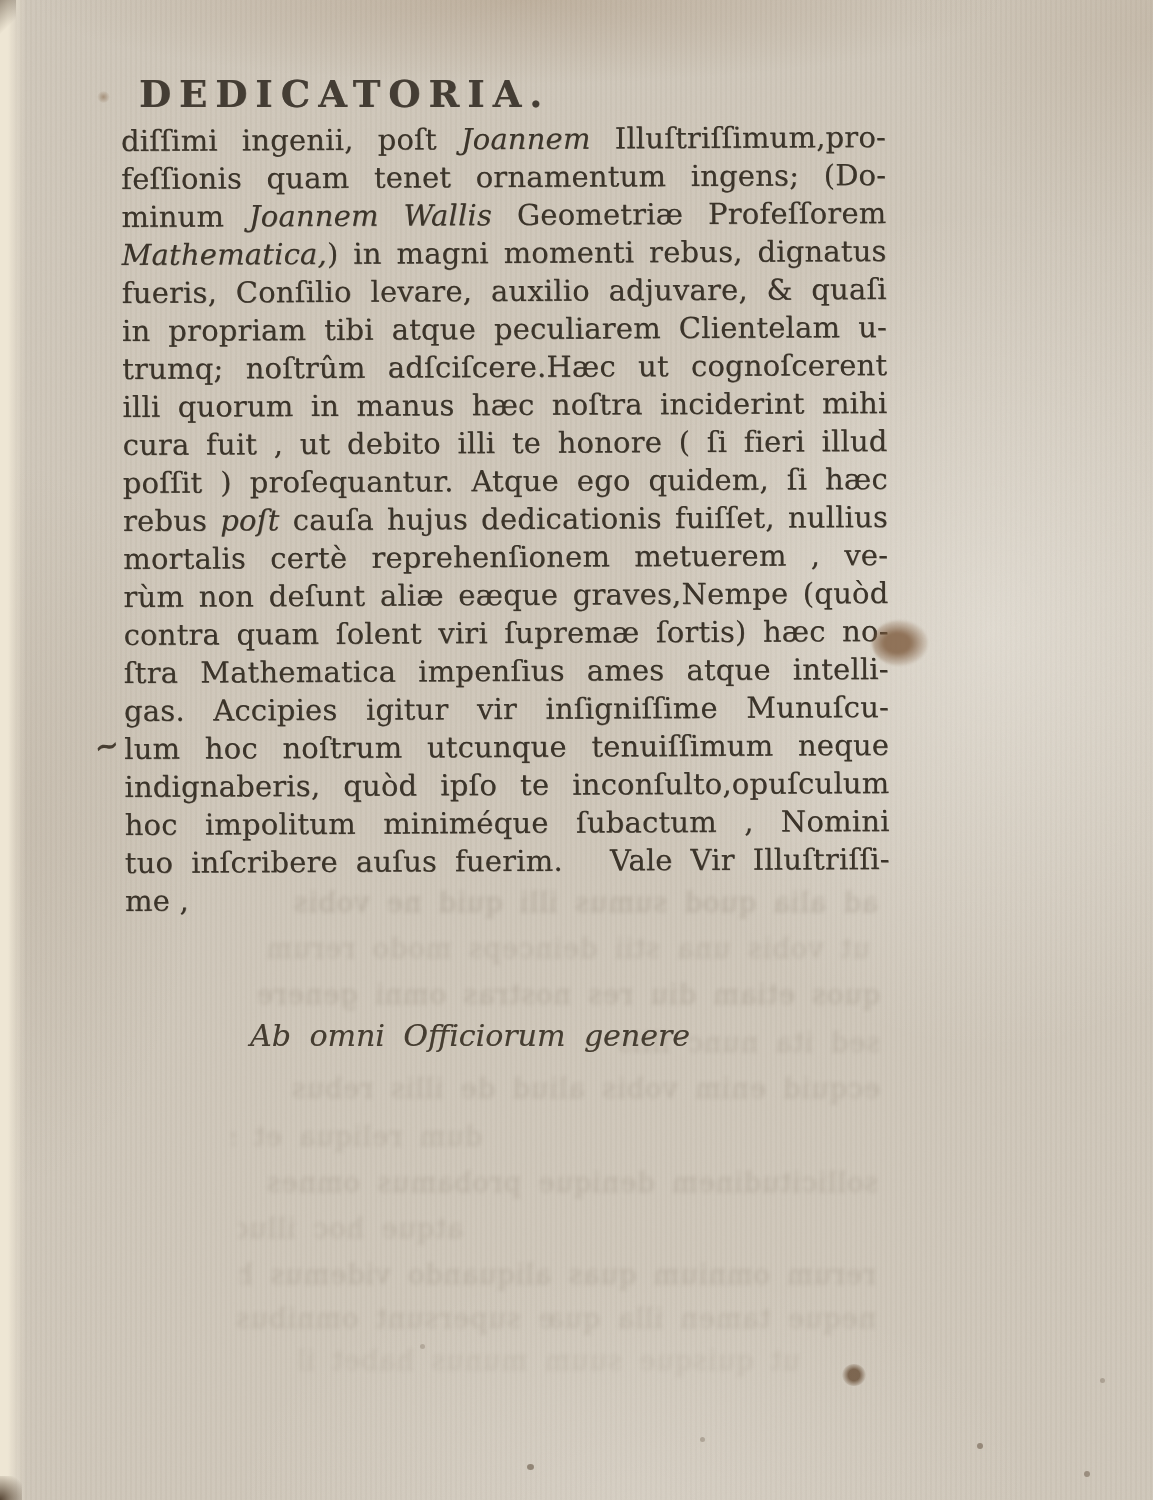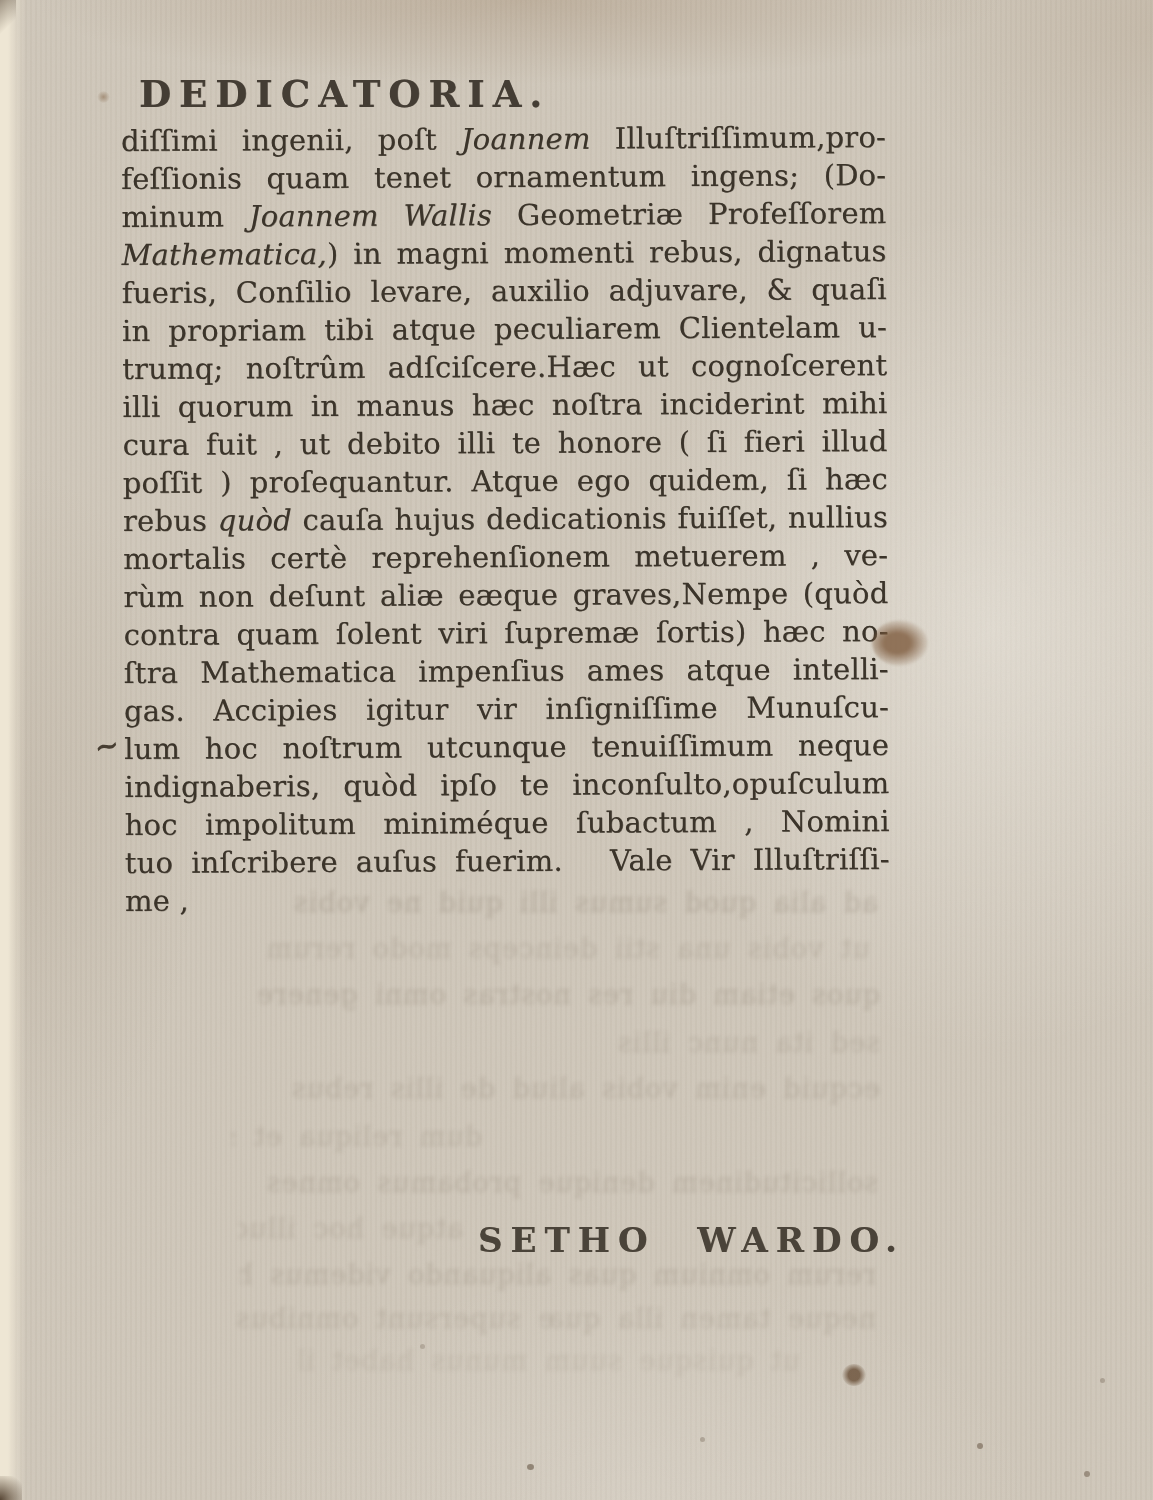--- a/index.html
+++ b/index.html
@@ -129,36 +129,36 @@
       <div class="line"><span>diſſimi ingenii, poſt </span><span class="it">Joannem</span><span> Illuſtriſſimum,pro-</span></div>
       <div class="line"><span>feſſionis quam tenet ornamentum ingens; (Do-</span></div>
       <div class="line"><span>minum </span><span class="it">Joannem Wallis</span><span> Geometriæ Profeſſorem</span></div>
       <div class="line"><span class="it">Mathematica,</span><span>) in magni momenti rebus, dignatus</span></div>
       <div class="line"><span>fueris, Conſilio levare, auxilio adjuvare, &amp; quaſi</span></div>
       <div class="line"><span>in propriam tibi atque peculiarem Clientelam u-</span></div>
       <div class="line"><span>trumq; noſtrûm adſciſcere.Hæc ut cognoſcerent</span></div>
       <div class="line"><span>illi quorum in manus hæc noſtra inciderint mihi</span></div>
       <div class="line"><span>cura fuit , ut debito illi te honore ( ſi fieri illud</span></div>
       <div class="line"><span>poſſit ) proſequantur. Atque ego quidem, ſi hæc</span></div>
-      <div class="line"><span>rebus </span><span class="it">quòd</span><span> cauſa hujus dedicationis fuiſſet, nullius</span></div>
+      <div class="line"><span>rebus </span><span class="it">poſt</span><span> cauſa hujus dedicationis fuiſſet, nullius</span></div>
       <div class="line"><span>mortalis certè reprehenſionem metuerem , ve-</span></div>
       <div class="line"><span>rùm non deſunt aliæ eæque graves,Nempe (quòd</span></div>
       <div class="line"><span>contra quam ſolent viri ſupremæ ſortis) hæc no-</span></div>
       <div class="line"><span>ſtra Mathematica impenſius ames atque intelli-</span></div>
       <div class="line"><span>gas. Accipies igitur vir inſigniſſime Munuſcu-</span></div>
       <div class="line"><span>lum hoc noſtrum utcunque tenuiſſimum neque</span></div>
       <div class="line"><span>indignaberis, quòd ipſo te inconſulto,opuſculum</span></div>
       <div class="line"><span>hoc impolitum miniméque ſubactum , Nomini</span></div>
       <div class="line"><span>tuo inſcribere auſus fuerim.  Vale Vir Illuſtriſſi-</span></div>
       <div class="line last"><span>me ,</span></div>
     </div>
 
   <span class="ink-mark">~</span>
 
-  <div class="sig sig-setho">SETHO WARDO.</div>
+  <div class="sig sig-ab it">Ab omni Officiorum genere</div>
 
   <div class="stain stain-mid"></div>
   <div class="stain dot-top"></div>
   <div class="stain dot-low"></div>
   <div class="speck" id="sp1"></div>
   <div class="speck" id="sp2"></div>
   <div class="speck" id="sp3"></div>
   <div class="speck" id="sp4"></div>
   <div class="speck" id="sp5"></div>
   <div class="speck" id="sp6"></div>

